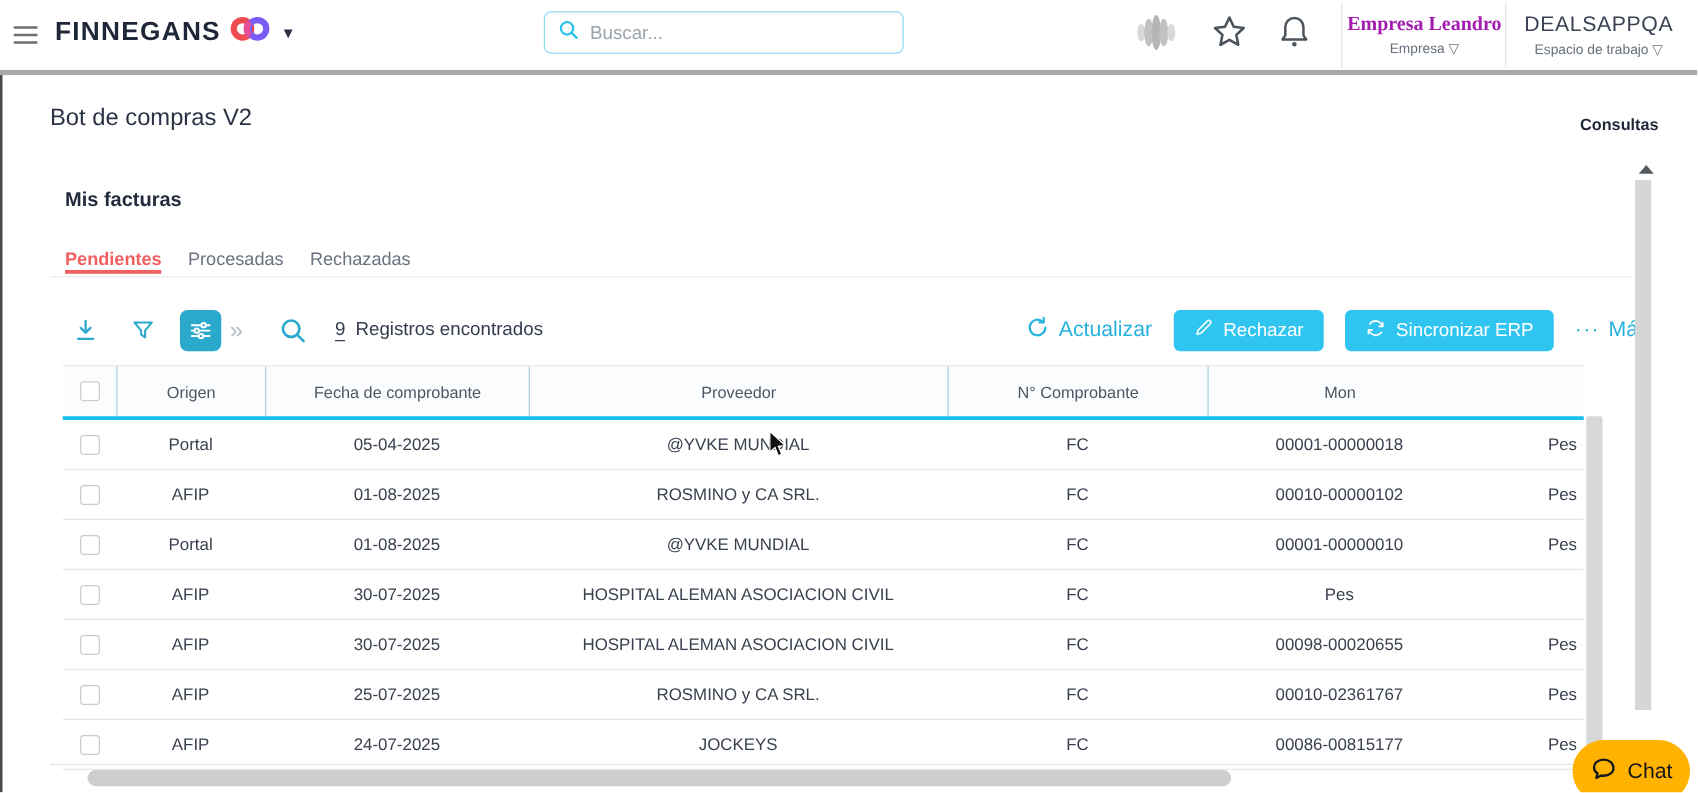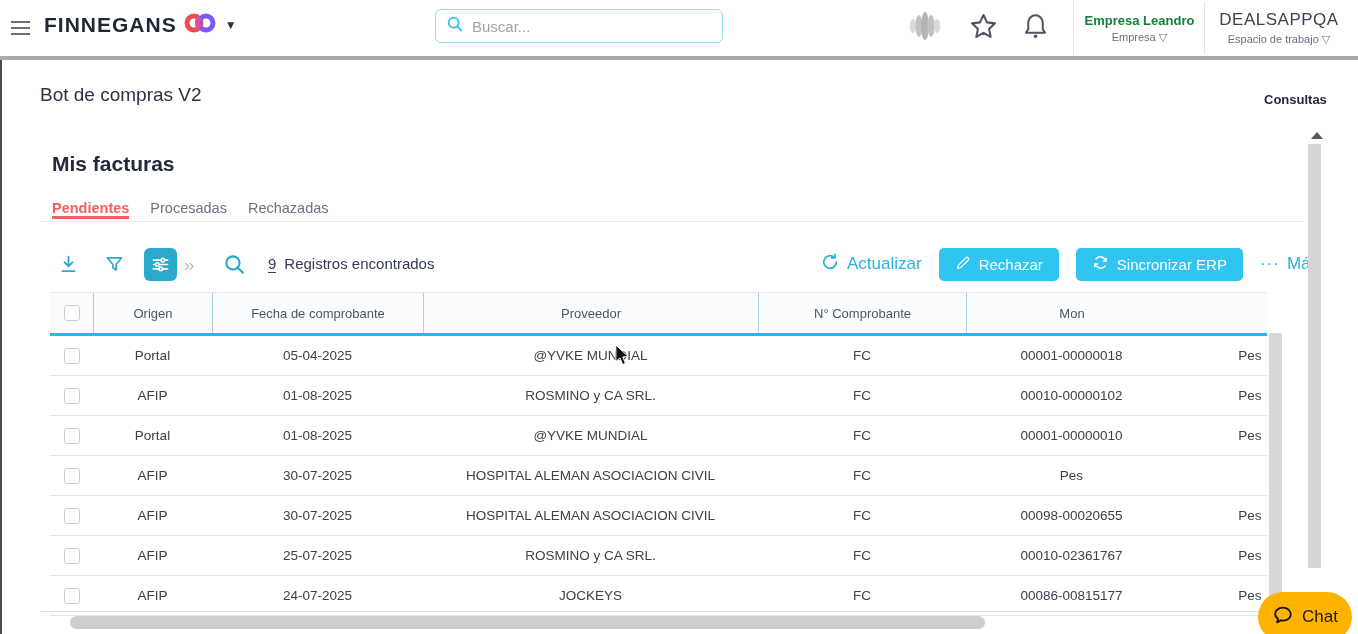--- a/index.html
+++ b/index.html
@@ -14,31 +14,31 @@
   .hamburger span { display:block; height:2px; background:#6b7077; margin:4px 0; }
   .brand-wrap { position:absolute; left:44px; top:12px; display:flex; align-items:center; gap:7px; cursor:pointer; }
   .brand-text { font-size:21px; font-weight:700; letter-spacing:1px; color:#1f2637; }
   .brand-caret { font-size:12px; color:#2a3142; margin-left:2px; }
   .searchbox { position:absolute; left:435px; top:9px; width:288px; height:34px; border:1.5px solid #8edcf2; border-radius:6px; display:flex; align-items:center; padding:0 10px; gap:8px; background:#fff; }
   .searchbox input { border:none; outline:none; font-size:15px; color:#3a4254; width:220px; font-family:"Liberation Sans",sans-serif; background:transparent; }
   .searchbox input::placeholder { color:#9aa3ae; }
   .top-icons { position:absolute; left:905px; top:0; height:56px; display:flex; align-items:center; gap:24px; }
   .top-sep { position:absolute; top:2px; width:1px; height:52px; background:#e2e4e7; }
   .acct { position:absolute; top:0; height:56px; display:flex; flex-direction:column; align-items:center; justify-content:center; cursor:pointer; }
-  .acct-name { font-size:13px; font-weight:700; color:#15803d; }
+  .acct-name { font-size:16px; font-weight:700; color:#a21caf;font-family:Liberation Serif, serif; }
   .acct-sub { font-size:11px; color:#68717e; margin-top:3px; }
   .ws-name { font-size:17px; font-weight:400; letter-spacing:0.5px; color:#3a4254; }
   .topbar-divider { position:absolute; left:0; top:56px; width:1358px; height:4px; background:#a6aaaf; }
 
   
   .page-title { position:absolute; left:40px; top:84px; font-size:19px; font-weight:500; color:#2b3245; }
   .consultas { position:absolute; left:1264px; top:92px; font-size:13px; font-weight:700; color:#1f2638; cursor:pointer; }
 
   
-  .section-title { position:absolute; left:52px; top:152px; font-size:21px; font-weight:700; color:#222b3d; }
+  .section-title { position:absolute; left:52px; top:152px; font-size:16px; font-weight:700; color:#222b3d; }
   .tabs { position:absolute; left:52px; top:200px; display:flex; gap:21px; }
   .tab { font-size:14.5px; color:#6b7280; font-weight:500; cursor:pointer; }
   .tab.active { color:#f15f5f; font-weight:700; border-bottom:3px solid #f15f5f; }
   .tabs-baseline { position:absolute; left:40px; top:221px; width:1265px; height:1px; background:#e9ebed; }
 
   
   .toolbar { position:absolute; left:0; top:246px; width:1358px; height:36px; }
   .tb-icon { position:absolute; top:2px; width:33px; height:33px; display:flex; align-items:center; justify-content:center; cursor:pointer; }
   .slider-btn { background:#2aa9cc; border-radius:6px; }
   .records { position:absolute; left:268px; top:9px; font-size:15px; color:#333b4d; }

